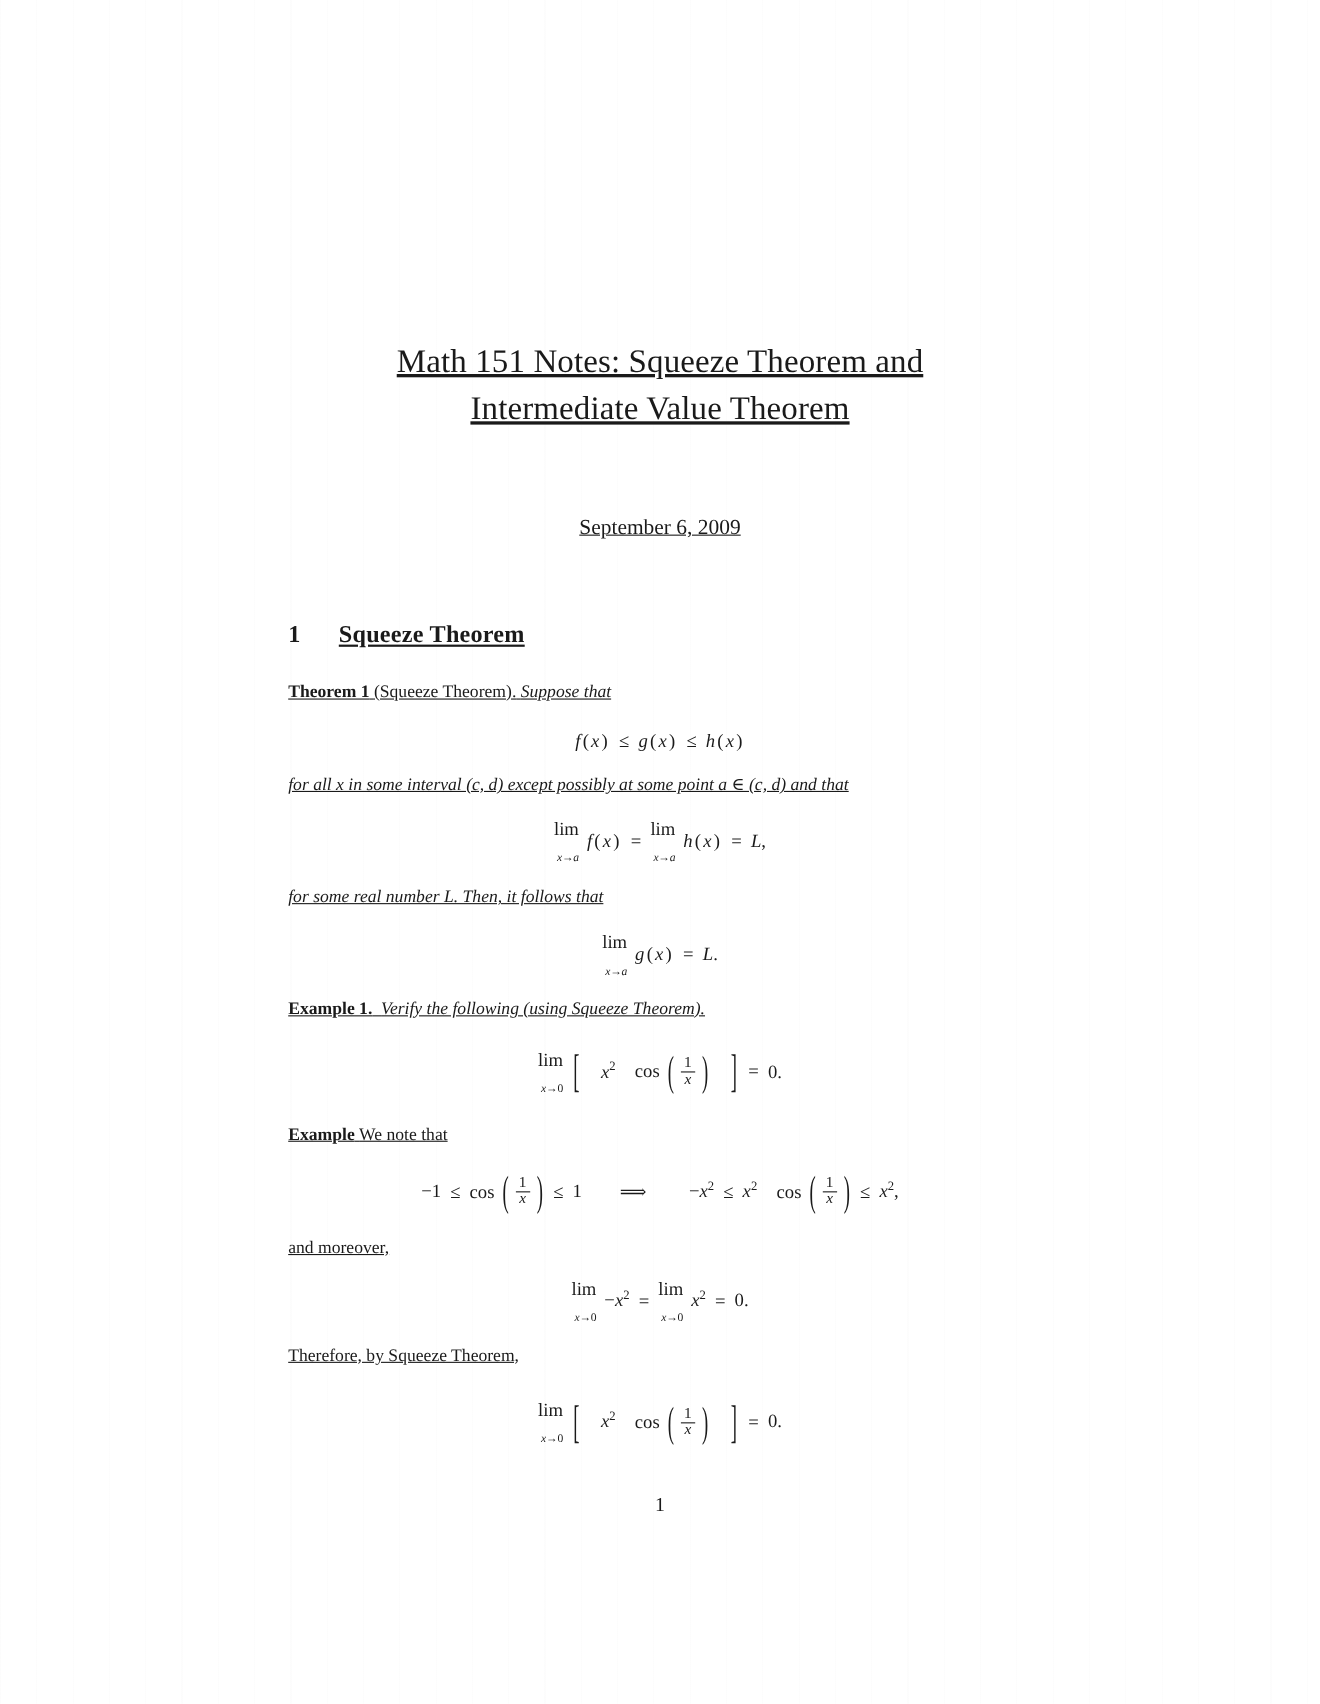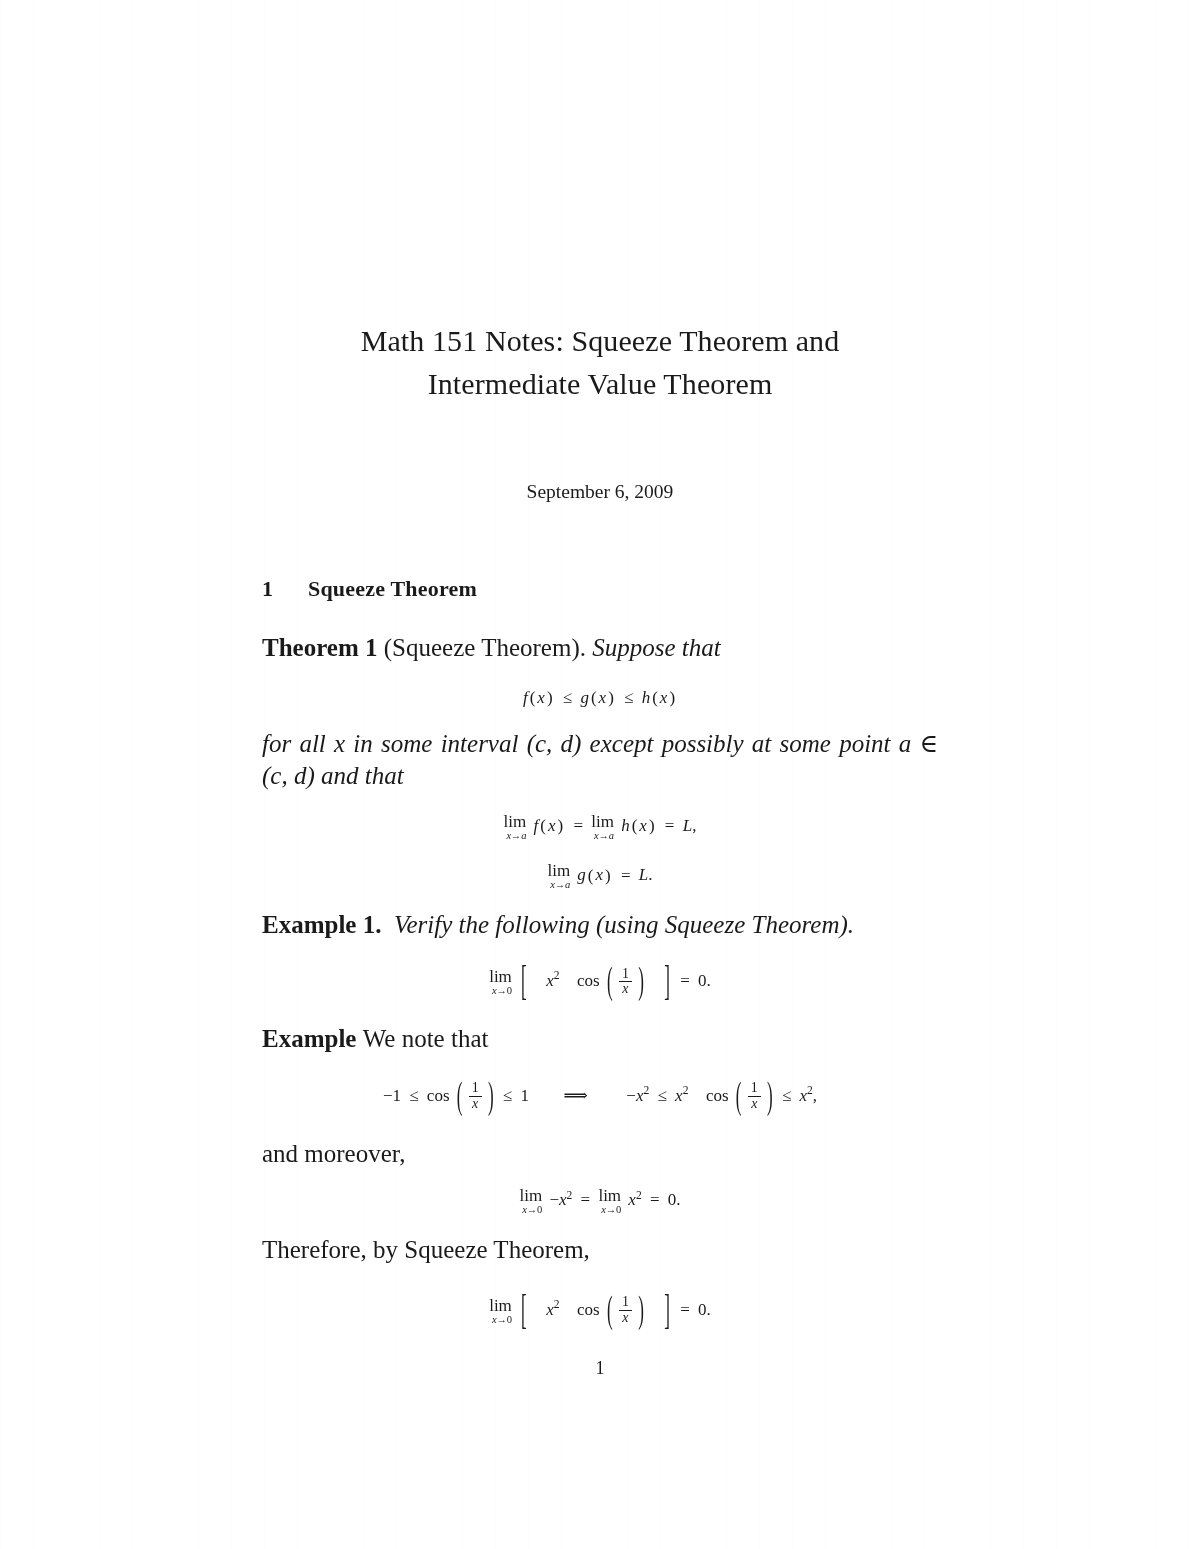--- a/index.html
+++ b/index.html
@@ -31,22 +31,23 @@
       to right,
       rgba(0,0,0,0.012) 0px,
       rgba(0,0,0,0.012) 1px,
       rgba(0,0,0,0) 1px,
       rgba(0,0,0,0) 33px);
     opacity: .85;
   }
   .content {
     position: absolute;
     left: 262px;
-    top: 12px;
+    top: 0;
     width: 676px;
+    text-decoration: underline;
   }
 
   
   .title {
     text-align: center;
     font-size: 30px;
     line-height: 1.42;
     font-weight: normal;
     letter-spacing: .1px;
     margin: 0;
@@ -65,21 +66,21 @@
     font-size: 22px;
     font-weight: bold;
     margin: 0;
     padding-top: 73px;
     letter-spacing: .2px;
   }
   .section-head .num { display: inline-block; width: 46px; }
 
   
   p.body {
-    font-size: 25px;
+    font-size: 16px;
     line-height: 1.30;
     margin: 0;
     text-align: justify;
   }
   .sp-theorem   { padding-top: 30px; }
   .sp-aftereq   { padding-top: 20px; }
   .sp-para      { padding-top: 26px; }
   .sp-tight     { padding-top: 18px; }
   .indent { text-indent: 28px; }
 
@@ -119,21 +120,21 @@
     text-align: right;
     vertical-align: middle;
     line-height: 1;
     position: relative;
     margin-right: 3px;
   }
   .lim .lim-top { display: block; font-style: normal; font-size: 1em; }
   .lim .lim-sub {
     display: block;
     font-size: .62em;
-    margin-top: 1px;
+    margin-top: 14px;
     letter-spacing: -.2px;
   }
   .lim .lim-sub .mi { font-style: italic; }
 
   
   sup.exp {
     font-size: .68em;
     vertical-align: super;
     line-height: 0;
     font-style: normal;
@@ -236,20 +237,21 @@
         <span class="lim">
           <span class="lim-top">lim</span>
           <span class="lim-sub"><span class="mi">x</span><span>→</span><span class="mi">a</span></span>
         </span>
         <span class="mi">h</span><span class="mo tight">(</span><span class="mi">x</span><span class="mo tight">)</span>
         <span class="mo">=</span>
         <span class="mi">L</span><span class="mn">,</span>
       </span>
     </div>
 
+    <p class="body sp-aftereq it">for some real number L. Then, it follows that</p>
 
     <div class="display d3">
       <span class="math">
         <span class="lim">
           <span class="lim-top">lim</span>
           <span class="lim-sub"><span class="mi">x</span><span>→</span><span class="mi">a</span></span>
         </span>
         <span class="mi">g</span><span class="mo tight">(</span><span class="mi">x</span><span class="mo tight">)</span>
         <span class="mo">=</span>
         <span class="mi">L</span><span class="mn">.</span>

